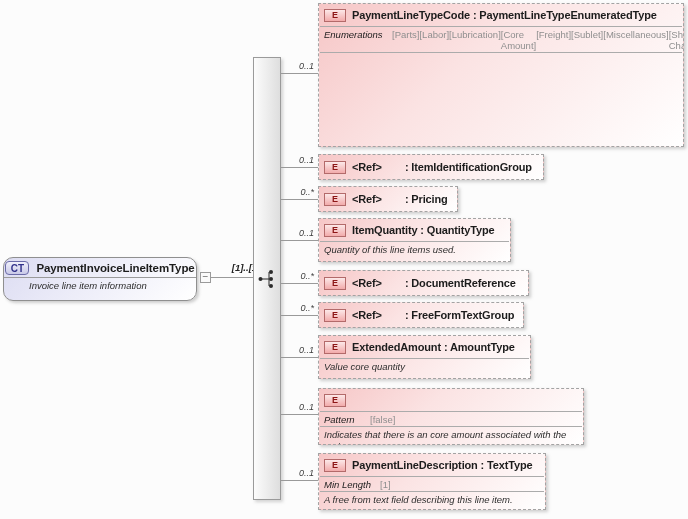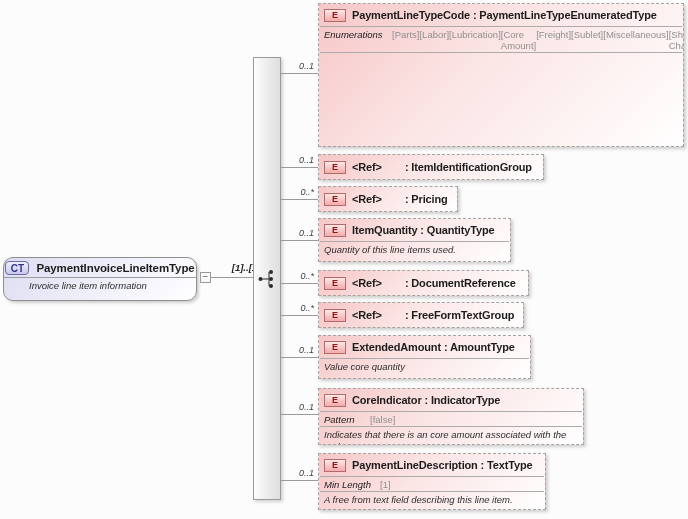--- a/index.html
+++ b/index.html
@@ -173,21 +173,20 @@
       <span class="title"><span>ExtendedAmount</span> <span>:</span> <span>AmountType</span></span>
     </div>
     <div class="sep"></div>
     <div class="ann">Value core quantity</div>
 
   </div>
 
   <div class="elem" style="left:318px;top:388px;width:266px;height:57px;">
     <div class="hdr">
       <span class="badge-e">E</span>
-      <span class="title"><span>CoreIndicator</span> <span>:</span> <span>IndicatorType</span></span>
     </div>
     <div class="sep"></div>
     <div class="facet">
       <span class="flabel w46">Pattern</span>
       <span class="fvalue">[false]</span>
     </div>
     <div class="sep"></div>
     <div class="ann">Indicates that there is an core amount associated with the part.</div>
   </div>
 

